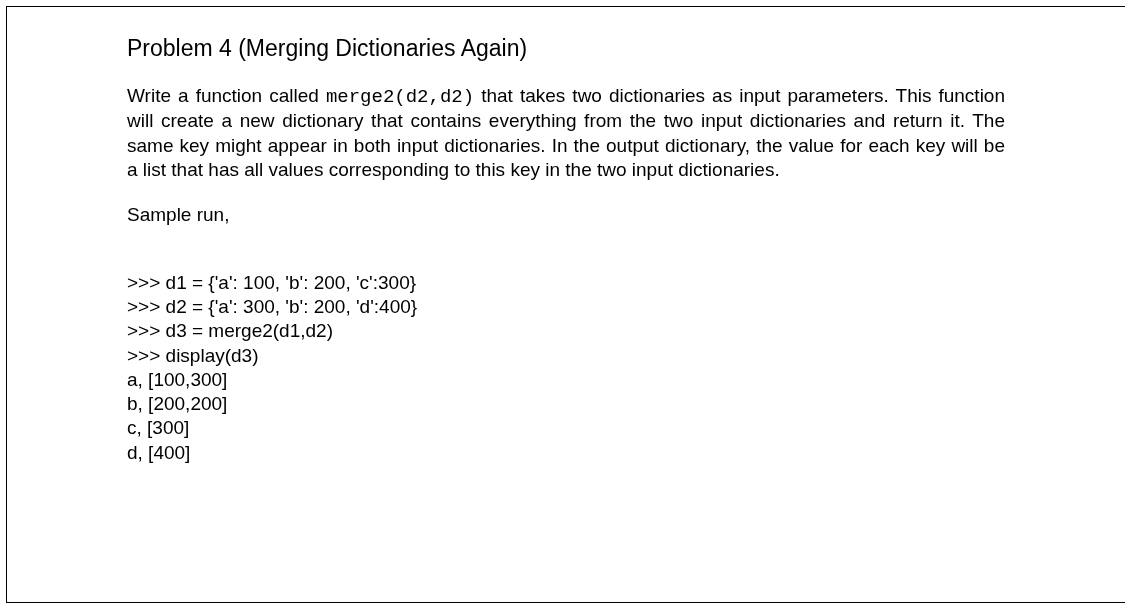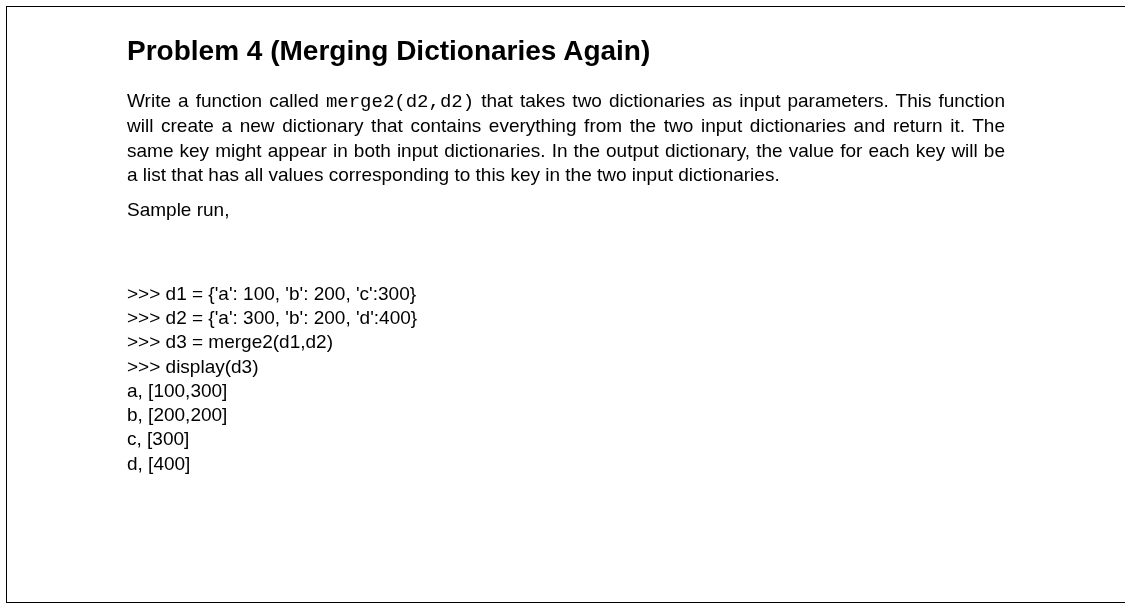--- a/index.html
+++ b/index.html
@@ -15,40 +15,40 @@
       position: relative;
     }
     .page {
       border: 1px solid #000;
       border-right: none;
       margin: 6px 0 6px 6px;
       height: calc(100% - 12px);
       padding: 28px 120px 20px 120px;
     }
     .heading {
-      font-size: 28px;
-      font-weight: 700;
+      font-size: 23px;
+      font-weight: 400;
       color: #000;
       margin-bottom: 22px;
     }
     .paragraph {
       font-size: 19px;
       line-height: 1.28;
       color: #000;
       text-align: justify;
-      margin-bottom: 12px;
+      margin-bottom: 22px;
     }
     .mono-inline {
       font-family: "Courier New", Courier, monospace;
       font-size: 19px;
     }
     .sample-label {
       font-size: 19px;
       color: #000;
-      margin-bottom: 36px;
+      margin-bottom: 20px;
     }
     .code-block {
       font-family: Liberation Sans, sans-serif;
       font-size: 19px;
       line-height: 1.28;
       white-space: pre;
       color: #000;
     }
   </style>
 </head>

